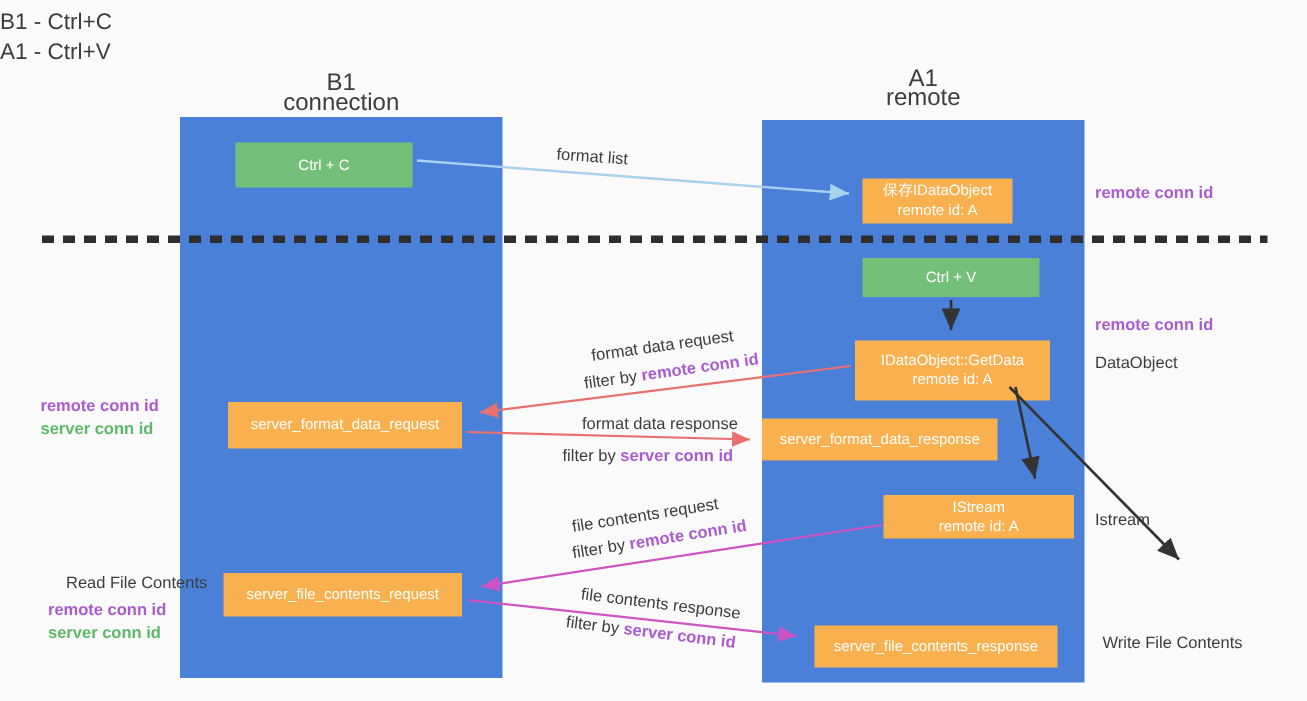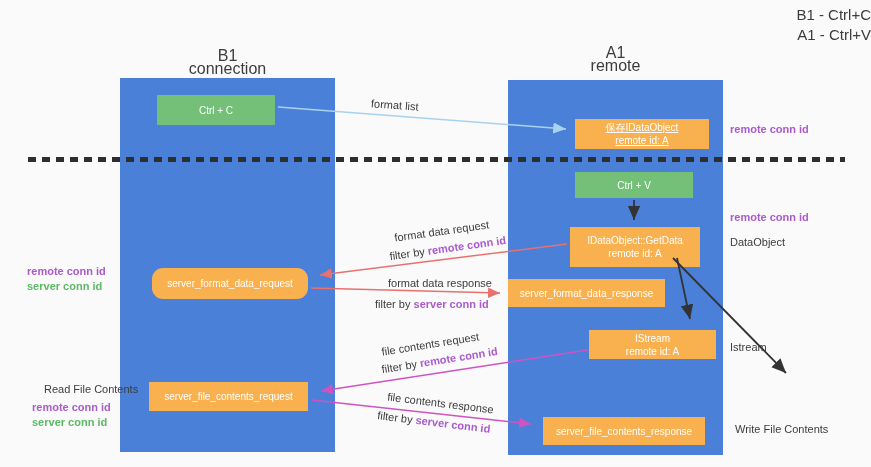--- a/index.html
+++ b/index.html
@@ -3,21 +3,21 @@
 <meta charset="utf-8">
 <style>
   :root{
     --column-blue:#4a80d8; --box-orange:#f9b04f; --box-green:#74c078;
     --arrow-red:#e8716f; --arrow-magenta:#cf53c3; --arrow-blue:#a9d2ee;
     --label-purple:#ab5bcd; --label-green:#5cb965; --text-dark:#3c3c3c;
   }
   *{margin:0;padding:0;box-sizing:border-box;}
   body{background:#fafafa;font-family:"Liberation Sans",sans-serif;}
   .stage{position:relative;width:871px;height:467px;background:#fafafa;overflow:hidden;}
-  .title{position:absolute;left:0;top:5px;width:100%;text-align:right;
+  .title{position:absolute;left:0;top:5px;width:100%;text-align:left;
          font-size:15px;line-height:20px;color:var(--text-dark);}
   .col-header{position:absolute;text-align:center;font-size:16px;line-height:13px;color:var(--text-dark);}
   .column{position:absolute;background:var(--column-blue);}
   .node{position:absolute;display:flex;flex-direction:column;align-items:center;justify-content:center;
         color:#fff;font-size:10px;line-height:13px;text-align:center;white-space:nowrap;}
   .green{background:var(--box-green);}
   .orange{background:var(--box-orange);}
   .side-label{position:absolute;font-size:11px;line-height:14px;white-space:nowrap;color:var(--text-dark);}
   .purple{color:var(--label-purple);font-weight:bold;}
   .greenlbl{color:var(--label-green);font-weight:bold;}
@@ -54,35 +54,35 @@
 
   <div class="column" style="left:120px;top:78px;width:215px;height:374px;"></div>
   <div class="column" style="left:508px;top:80px;width:215px;height:375px;"></div>
 
   <div class="dashed-line"></div>
 
   <div class="node green" style="left:157px;top:95px;width:118px;height:30px;">
     <div>Ctrl + C</div>
   </div>
 
-  <div class="node orange" style="left:575px;top:119px;width:134px;height:30px;text-decoration:underline;">
+  <div class="node orange" style="left:575px;top:119px;width:100px;height:30px;">
     <div>保存IDataObject</div>
     <div>remote id: A</div>
   </div>
 
   <div class="node green" style="left:575px;top:172px;width:118px;height:26px;">
     <div>Ctrl + V</div>
   </div>
 
   <div class="node orange" style="left:570px;top:227px;width:130px;height:40px;">
     <div>IDataObject::GetData</div>
     <div>remote id: A</div>
   </div>
 
-  <div class="node orange" style="left:152px;top:268px;width:156px;height:31px;border-radius:11px;">
+  <div class="node orange" style="left:152px;top:268px;width:156px;height:31px;">
     <div>server_format_data_request</div>
   </div>
 
   <div class="node orange" style="left:508px;top:279px;width:157px;height:28px;">
     <div>server_format_data_response</div>
   </div>
 
   <div class="node orange" style="left:589px;top:330px;width:127px;height:29px;">
     <div>IStream</div>
     <div>remote id: A</div>

